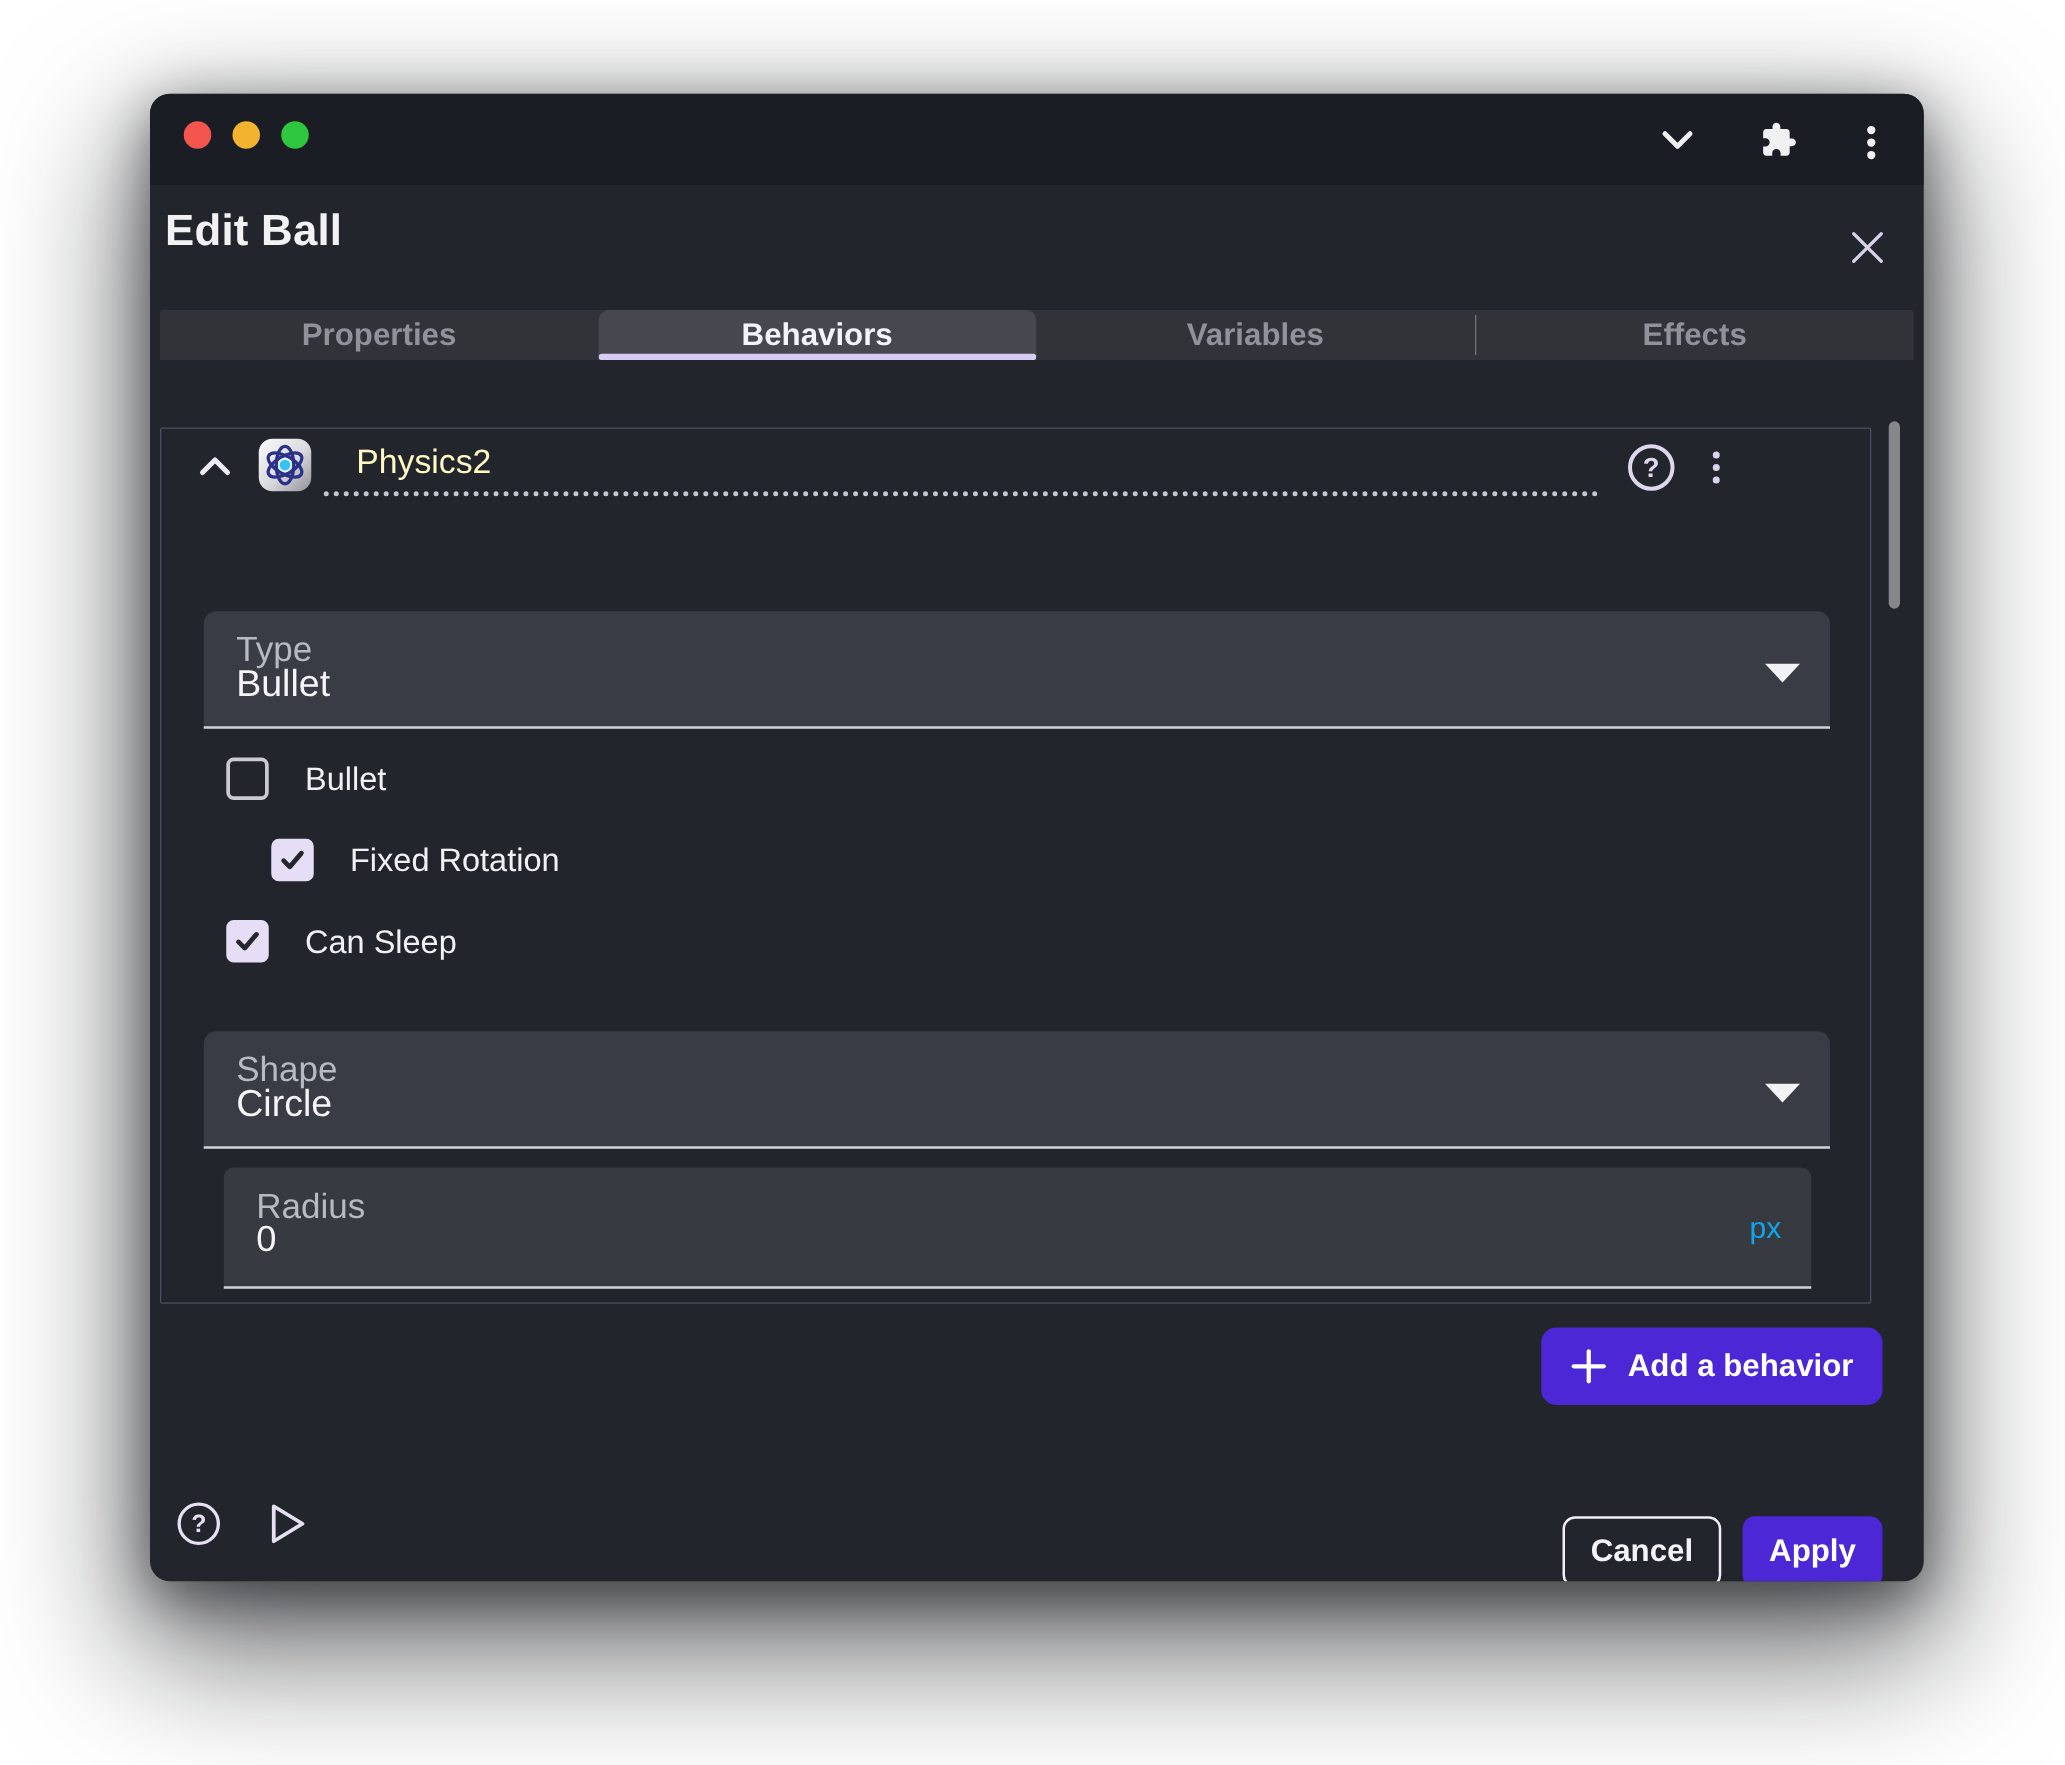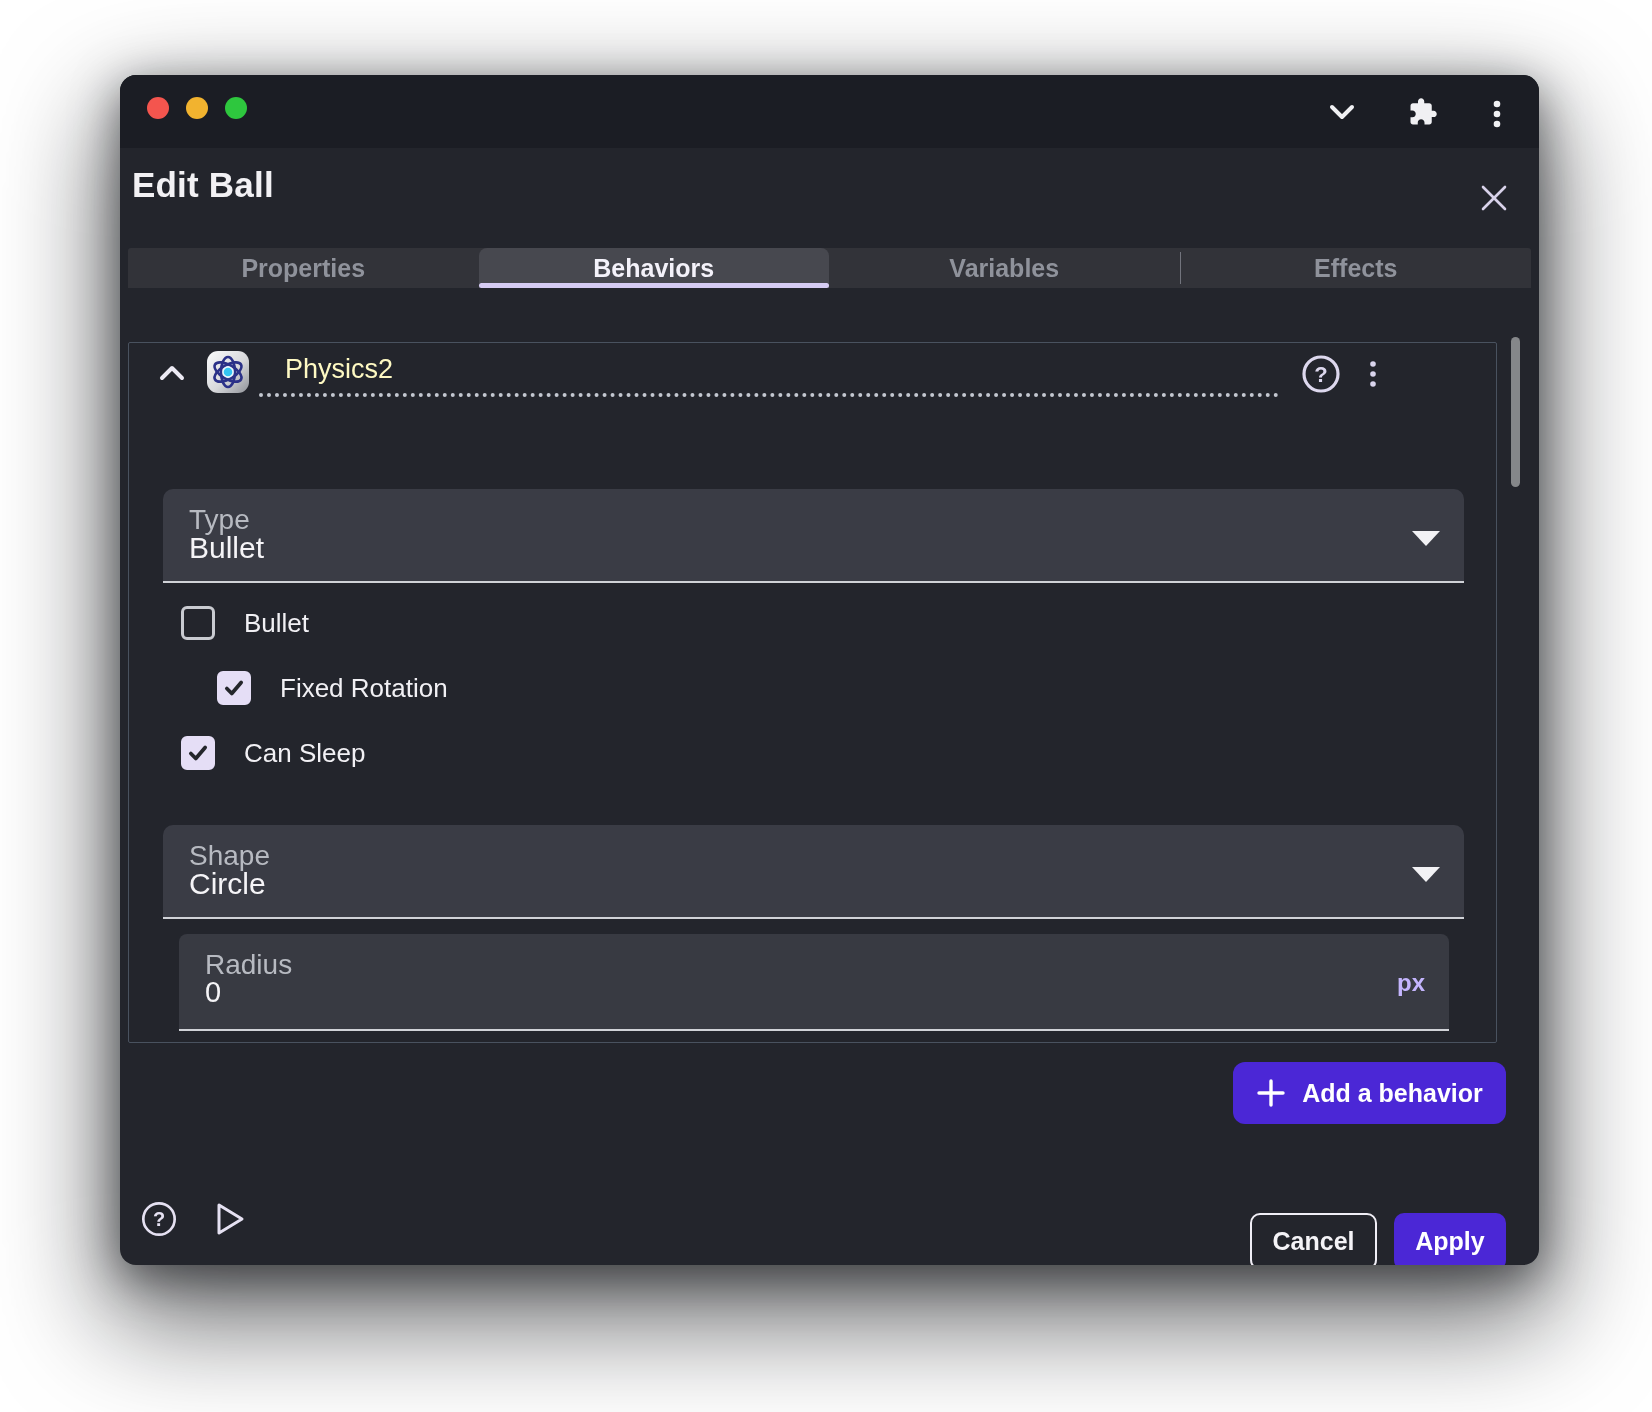--- a/index.html
+++ b/index.html
@@ -73,21 +73,21 @@
   .cr-0{top:263px;} .cr-1{top:328px;padding-left:36px;} .cr-2{top:393px;}
   .checkbox{width:34px;height:34px;border-radius:6px;border:3px solid #c9cbd1;background:transparent;display:flex;align-items:center;justify-content:center;}
   .checkbox-row.checked .checkbox{background:var(--checkbox-checked);border-color:var(--checkbox-checked);}
   .checkbox svg{display:none;}
   .checkbox-row.checked .checkbox svg{display:block;}
   .checkbox-label{margin-left:29px;font-size:26px;color:#f1f0f4;}
 
   .input-field{position:absolute;left:50px;top:591px;width:1270px;height:97px;background:#383a42;border-radius:8px 8px 0 0;}
   .input-field::after{content:"";position:absolute;left:0;right:0;bottom:0;height:2px;background:var(--field-underline);}
   .input-value{position:absolute;left:26px;top:42px;font-size:29px;color:#f5f4f7;background:transparent;border:none;outline:none;width:1100px;font-family:inherit;}
-  .input-unit{position:absolute;right:24px;top:50%;transform:translateY(-50%);font-size:24px;color:#c4b5fd;font-weight:bold;}
+  .input-unit{position:absolute;right:24px;top:50%;transform:translateY(-50%);font-size:24px;color:#0ea5e9;}
 
   .scroll-thumb{position:absolute;left:1391px;top:262px;width:9px;height:150px;background:var(--scrollbar);border-radius:5px;cursor:pointer;}
 
   
   .add-behavior{position:absolute;top:987px;left:1113px;width:273px;height:62px;background:var(--accent);border:none;border-radius:12px;display:flex;align-items:center;justify-content:center;gap:16px;cursor:pointer;color:#ffffff;}
   .add-behavior .lbl{font-size:25px;font-weight:bold;color:#ffffff;}
 
   
   .footer{position:absolute;left:12px;top:1115px;width:1374px;height:57px;display:flex;align-items:center;}
   .foot-icon{background:none;border:none;padding:0;cursor:pointer;color:#e5e1f2;display:flex;align-items:center;}

